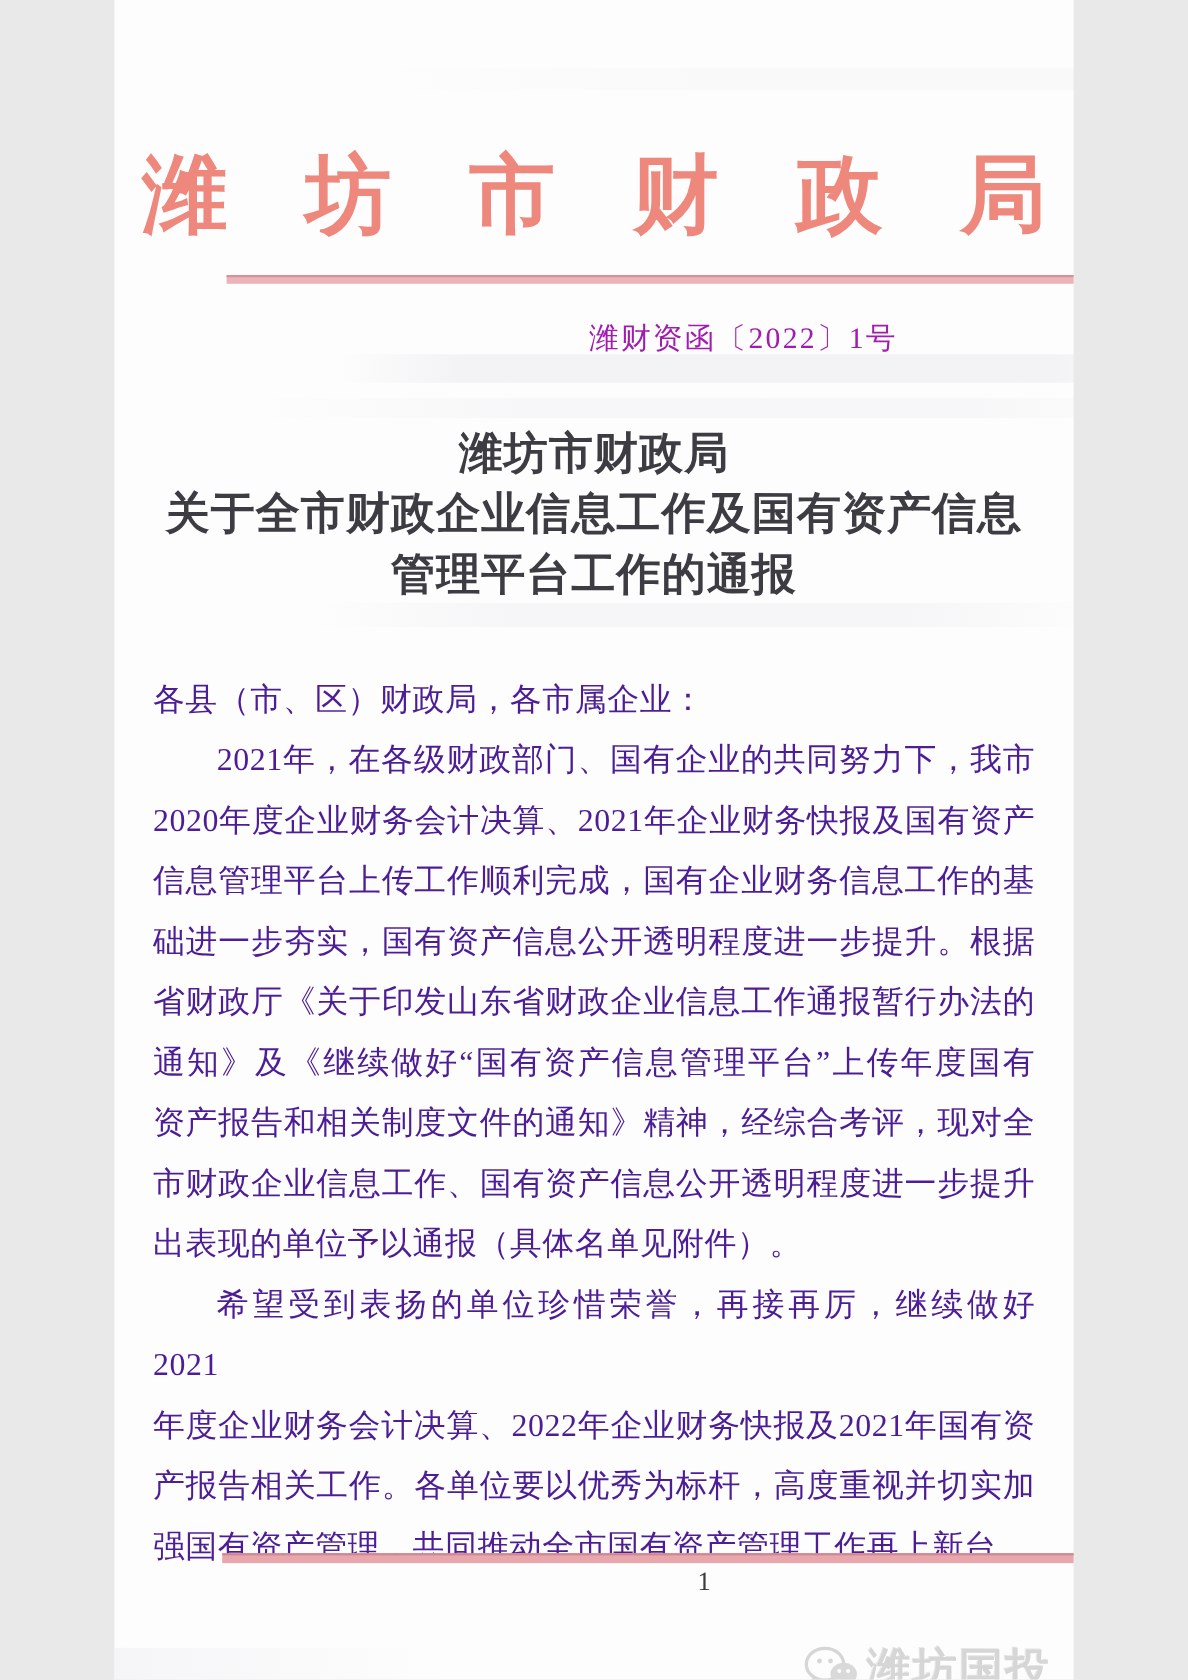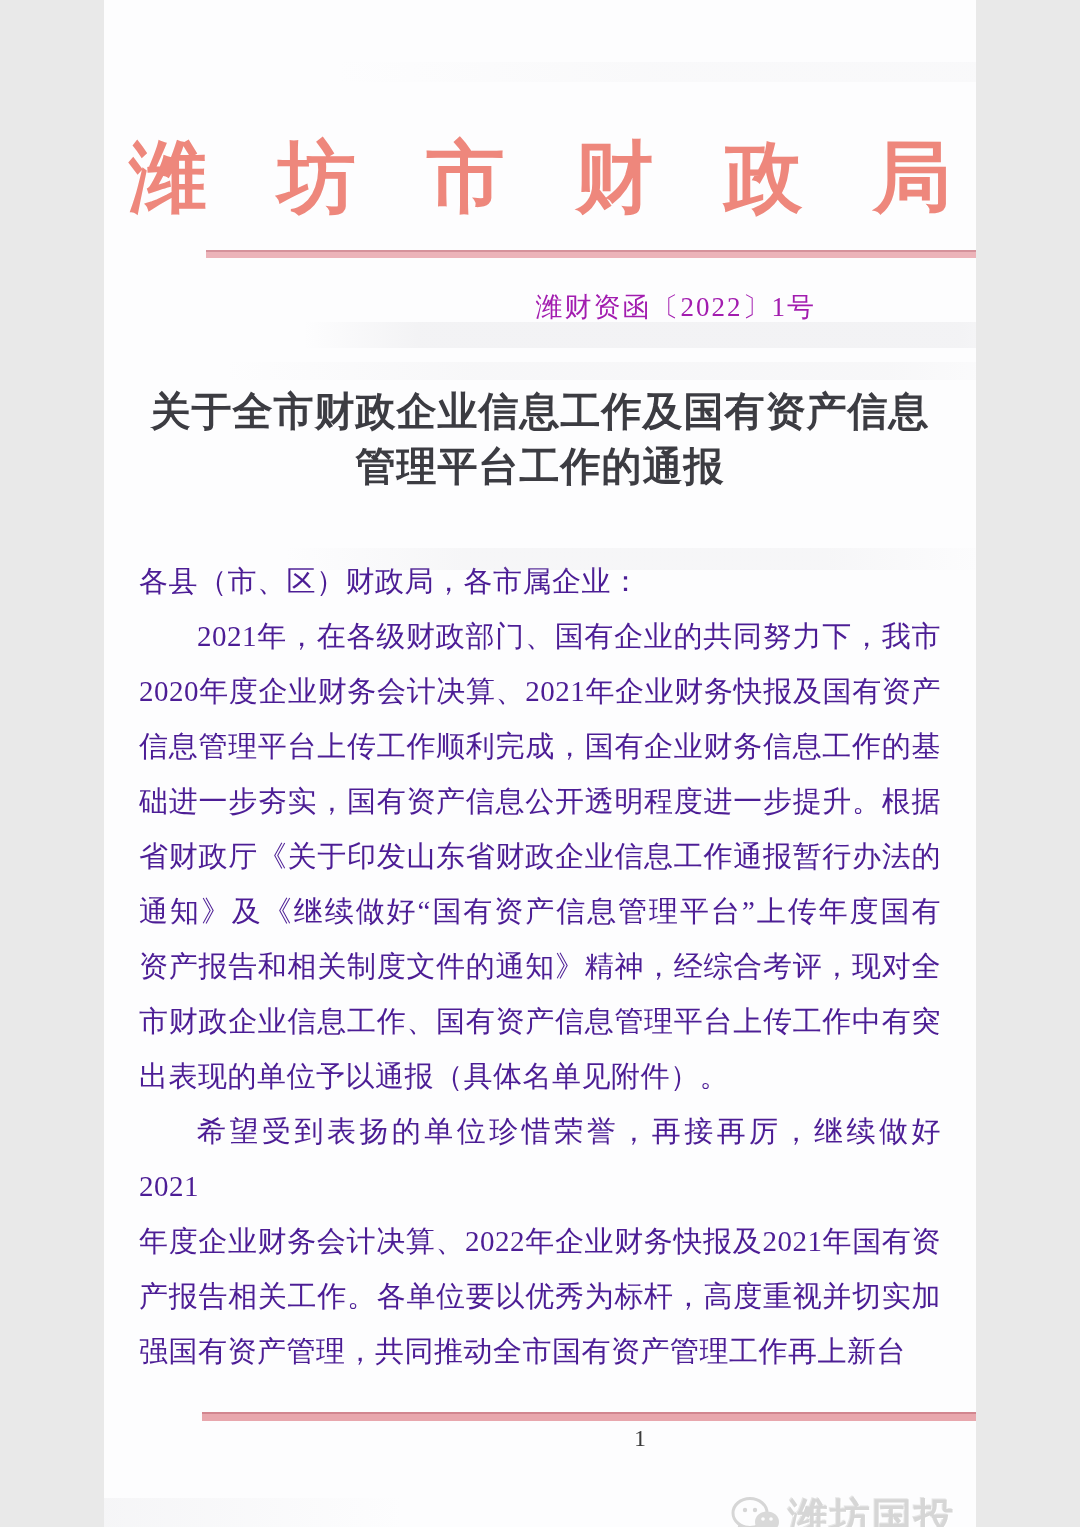--- a/index.html
+++ b/index.html
@@ -113,34 +113,35 @@
   <div class="scan-band band-3"></div>
   <div class="scan-band band-4"></div>
   <div class="scan-band band-5"></div>
   <div class="scan-edge-line"></div>
 
   <div class="agency-name">潍 坊 市 财 政 局</div>
   <div class="red-rule-top"></div>
   <div class="doc-number">潍财资函〔2022〕1号</div>
 
   <div class="doc-title">
+    <div>潍坊市财政局</div>
     <div>关于全市财政企业信息工作及国有资产信息</div>
     <div>管理平台工作的通报</div>
   </div>
 
   <div class="body-text">
     <div class="bline">各县（市、区）财政局，各市属企业：</div>
     <div class="bline j ind">2021年，在各级财政部门、国有企业的共同努力下，我市</div>
     <div class="bline j">2020年度企业财务会计决算、2021年企业财务快报及国有资产</div>
     <div class="bline j">信息管理平台上传工作顺利完成，国有企业财务信息工作的基</div>
     <div class="bline j">础进一步夯实，国有资产信息公开透明程度进一步提升。根据</div>
     <div class="bline j">省财政厅《关于印发山东省财政企业信息工作通报暂行办法的</div>
     <div class="bline j">通知》及《继续做好“国有资产信息管理平台”上传年度国有</div>
     <div class="bline j">资产报告和相关制度文件的通知》精神，经综合考评，现对全</div>
-    <div class="bline j">市财政企业信息工作、国有资产信息管理平台上传工作中有突</div>
+    <div class="bline j">市财政企业信息工作、国有资产信息公开透明程度进一步提升</div>
     <div class="bline">出表现的单位予以通报（具体名单见附件）。</div>
     <div class="bline j ind">希望受到表扬的单位珍惜荣誉，再接再厉，继续做好 2021</div>
     <div class="bline j">年度企业财务会计决算、2022年企业财务快报及2021年国有资</div>
     <div class="bline j">产报告相关工作。各单位要以优秀为标杆，高度重视并切实加</div>
     <div class="bline">强国有资产管理，共同推动全市国有资产管理工作再上新台</div>
   </div>
 
   <div class="red-rule-bottom"></div>
   <div class="page-number">1</div>
 

